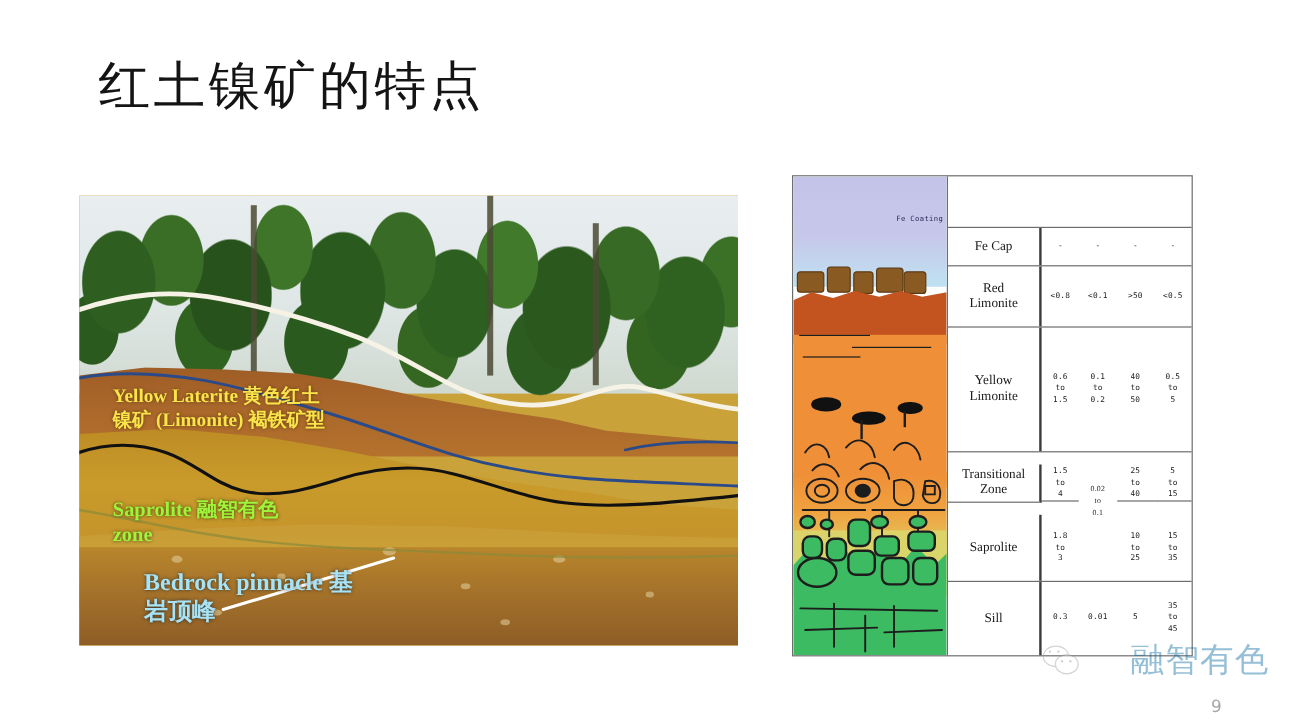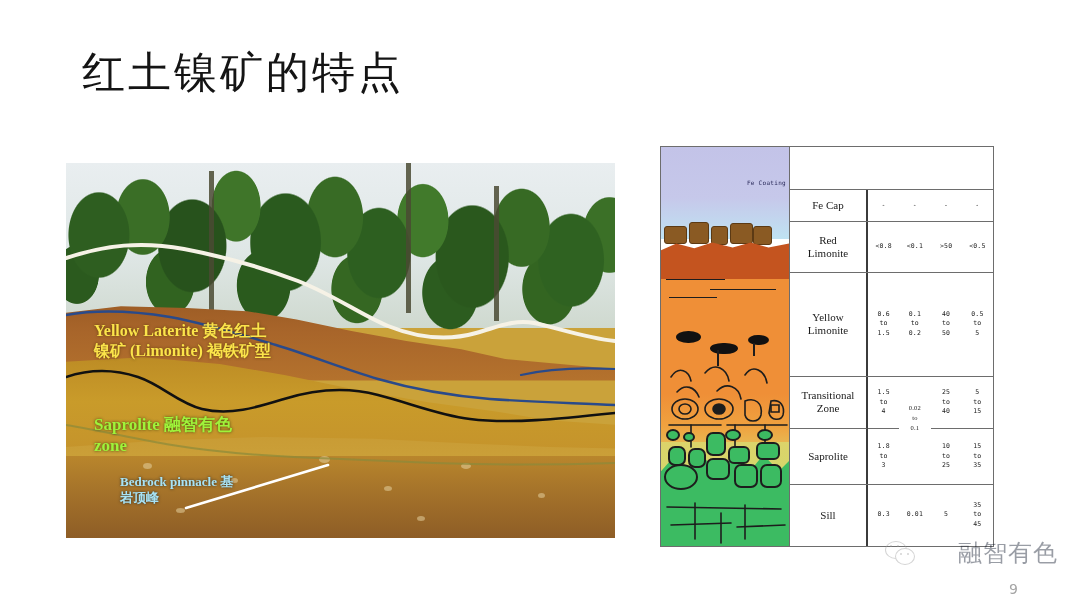--- a/index.html
+++ b/index.html
@@ -80,21 +80,21 @@
   .stroke{position:absolute;left:0;top:0;width:100%;height:100%;}
 
   .ann{position:absolute;font-family:"Liberation Serif",serif;font-weight:700;
        line-height:1.22;white-space:pre-line;}
   .ann-red{left:32px;top:100px;font-size:14px;color:#e8231a;
            text-shadow:0 0 2px rgba(0,0,0,.45);}
   .ann-yellow{left:28px;top:158px;font-size:16px;color:#fbe44a;
               text-shadow:0 0 3px rgba(60,40,0,.7);}
   .ann-green{left:28px;top:252px;font-size:17px;color:#9ff33a;
              text-shadow:0 0 3px rgba(20,40,0,.75);}
-  .ann-cyan{left:54px;top:311px;font-size:13px;color:#a8e3f5;
+  .ann-cyan{left:54px;top:311px;font-size:20px;color:#a8e3f5;
             text-shadow:0 0 3px rgba(0,20,40,.75);}
 
   
   .figure{position:absolute;left:660px;top:146px;width:332px;height:399px;
           border:1px solid #6d6d6d;background:#fff;display:flex;}
 
   .profile{position:relative;width:128px;height:100%;overflow:hidden;
            border-right:1px solid #6d6d6d;}
   .p-sky{position:absolute;left:0;top:0;width:100%;height:23%;
          background:linear-gradient(180deg,#c3c3e8 0%,#c6c8ea 55%,#bfe2f2 100%);}
@@ -129,34 +129,34 @@
   .tcell{flex:1;display:flex;align-items:center;justify-content:center;
          text-align:center;font-family:"DejaVu Sans Mono",monospace;
          font-size:6.5px;color:#1c1c1c;line-height:1.5;white-space:pre-line;
          letter-spacing:.2px;}
   .hdr .tname{font-size:15px;font-weight:700;font-family:"Liberation Serif",serif;}
   .hdr .tcell{font-size:7px;font-weight:700;}
   .r-fecap{height:32px;}
   .r-head{height:42px;}
   .r-red{height:50px;}
   .r-yellow{height:104px;}
-  .r-trans{height:53px;}
+  .r-trans{height:53px;align-items:center;}
   .r-sapro{height:55px;}
   .r-sill{height:62px;}
   .tvals.spanwrap{position:relative;}
 
   
   .watermark{position:absolute;right:22px;bottom:38px;display:flex;align-items:center;gap:9px;opacity:.42;}
   .wechat-icon{width:30px;height:24px;position:relative;}
   .wechat-icon .b1{position:absolute;left:0;top:0;width:20px;height:16px;border-radius:50%;
                    border:1.6px solid #9a9a9a;}
   .wechat-icon .b2{position:absolute;left:10px;top:7px;width:18px;height:15px;border-radius:50%;
                    border:1.6px solid #9a9a9a;background:#fff;}
   .wechat-icon .d{position:absolute;width:2.4px;height:2.4px;border-radius:50%;background:#9a9a9a;}
-  .wm-text{font-family:"DejaVu Sans",sans-serif;font-size:24px;color:#0f172a;letter-spacing:1px;margin-left:34px;}
+  .wm-text{font-family:"DejaVu Sans",sans-serif;font-size:28px;color:#0369a1;letter-spacing:1px;margin-left:34px;}
   .pagenum{position:absolute;right:62px;bottom:10px;font-family:"DejaVu Sans",sans-serif;
            font-size:14px;color:#a5a5a5;}
 </style>
 </head>
 <body>
 
 <div class="slide">
 
   <div class="slide-title">红土镍矿的特点</div>
 

